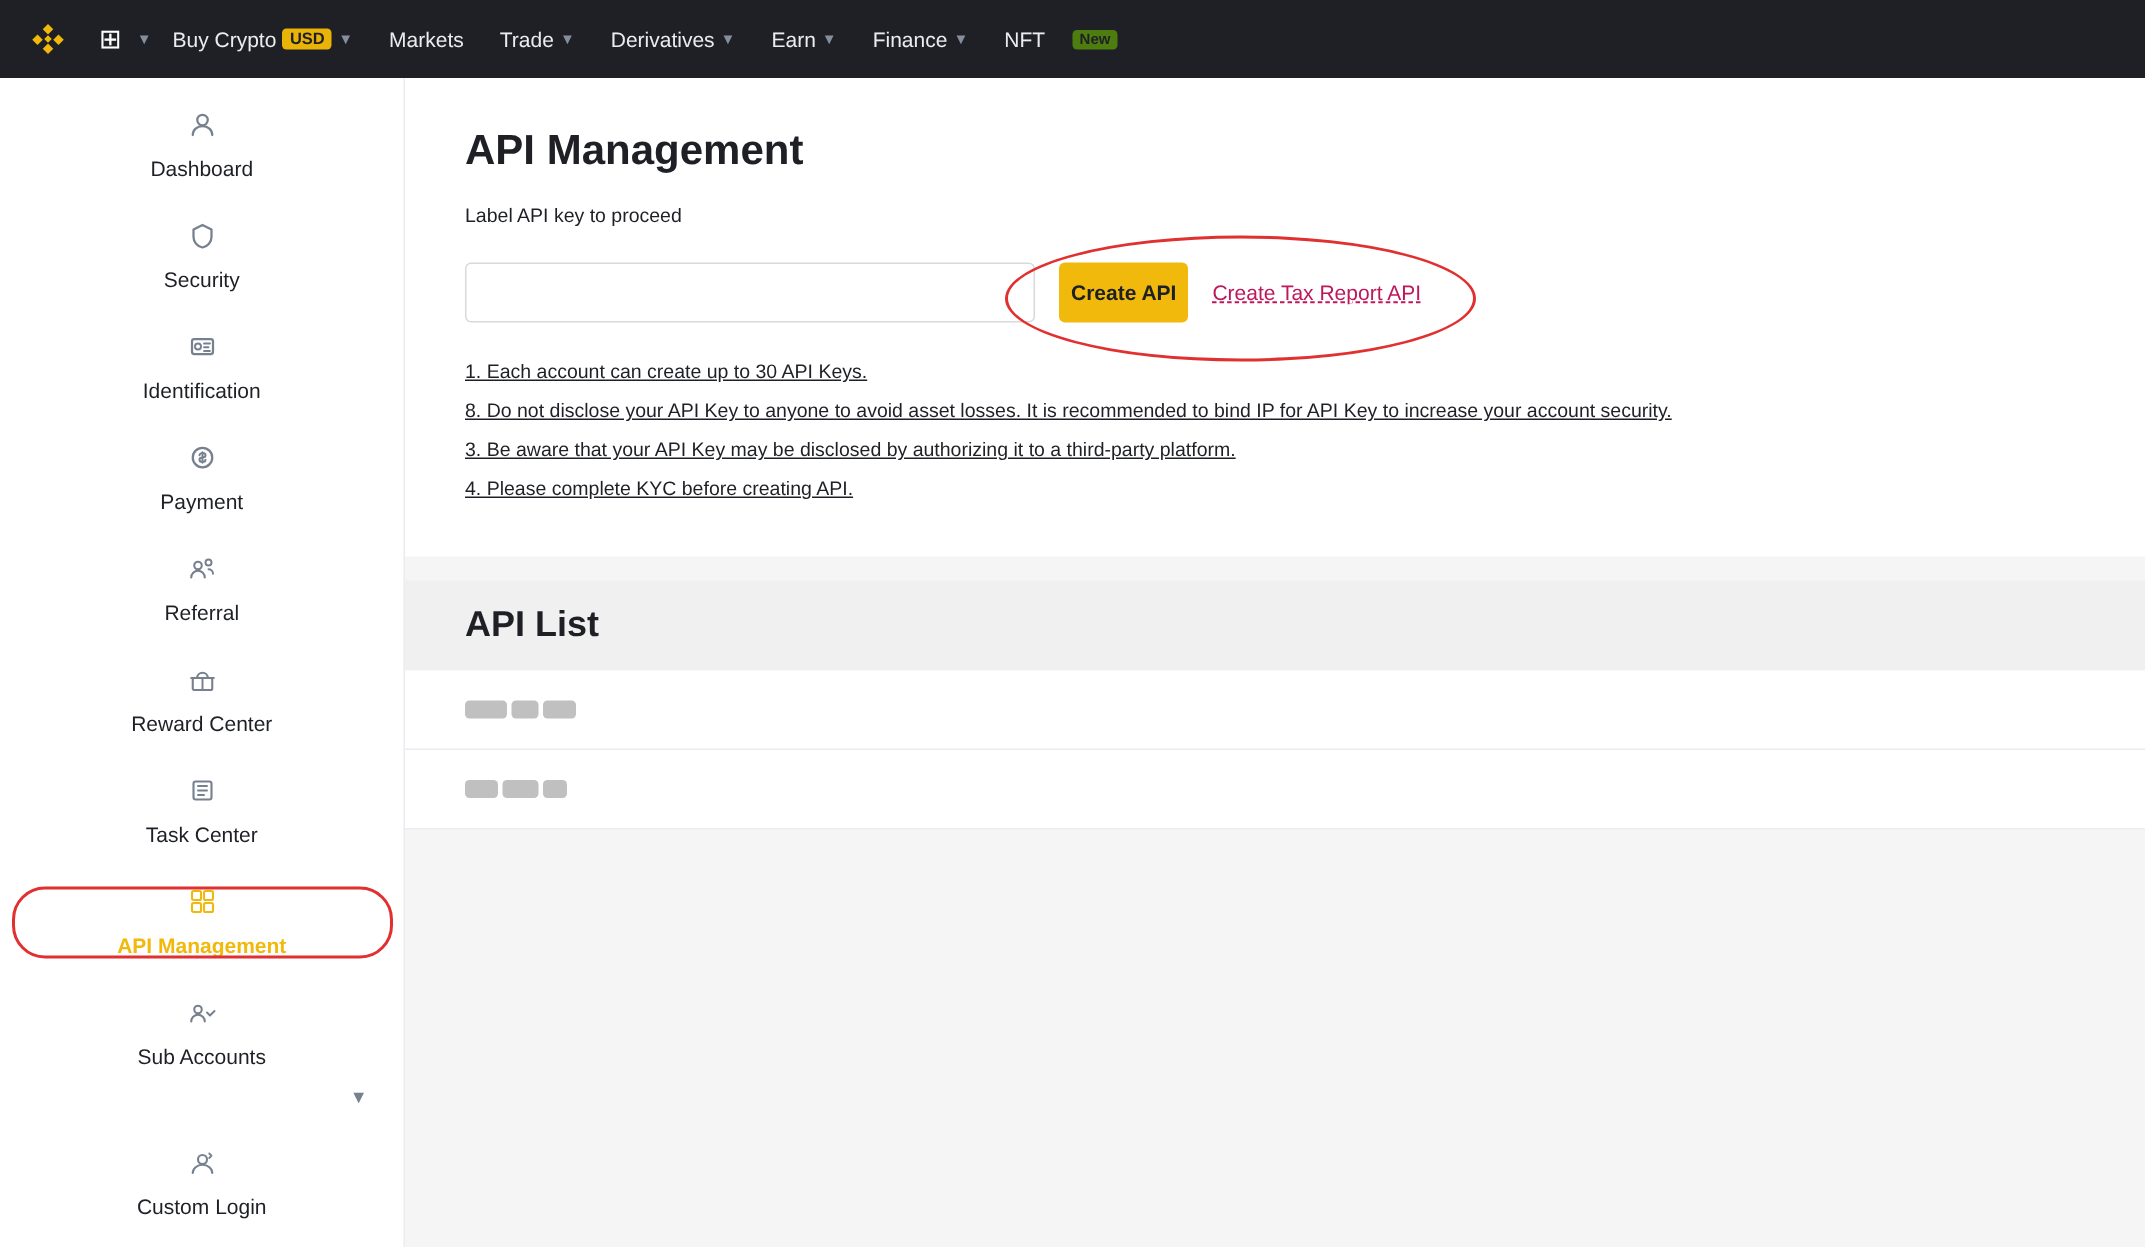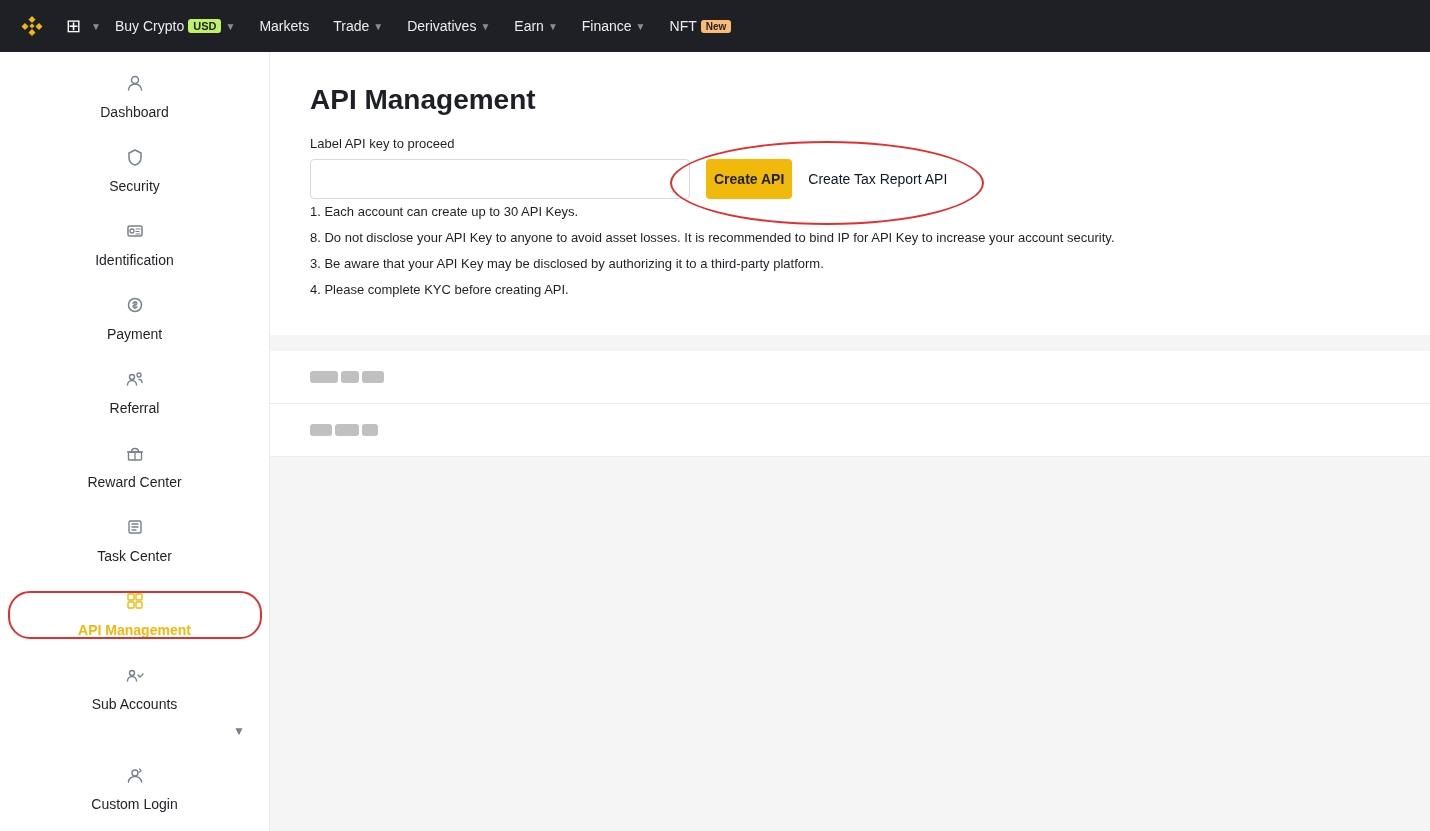--- a/index.html
+++ b/index.html
@@ -43,30 +43,30 @@
       padding: 0 10px;
       height: 64px;
       display: flex;
       align-items: center;
       cursor: pointer;
       font-size: 14px;
       gap: 4px;
       white-space: nowrap;
     }
     .topnav-badge {
-      background: #fdba74;
+      background: #4d7c0f;
       color: #1e2026;
       font-size: 10px;
       font-weight: 700;
       padding: 1px 5px;
       border-radius: 3px;
-      margin-left: 0;
+      margin-left: 14px;
     }
     .topnav-badge-usd {
-      background: #bef264;
+      background: #eab308;
       color: #1e2026;
       font-size: 11px;
       font-weight: 700;
       padding: 1px 5px;
       border-radius: 3px;
     }
     .chevron-down { font-size: 10px; color: #848e9c; }
 
     
     .layout {
@@ -141,21 +141,21 @@
     }
     .page-title {
       font-size: 28px;
       font-weight: 600;
       color: #1e2026;
       margin-bottom: 20px;
     }
     .api-label {
       font-size: 13px;
       color: #1e2026;
-      margin-bottom: 8px;
+      margin-bottom: 24px;
     }
     .api-input-row {
       display: flex;
       align-items: center;
       gap: 16px;
       position: relative;
     }
     .api-input {
       width: 380px;
       height: 40px;
@@ -170,41 +170,44 @@
       color: #1e2026;
       border: none;
       border-radius: 4px;
       padding: 0 8px;
       height: 40px;
       font-size: 14px;
       font-weight: 600;
       cursor: pointer;
     }
     .create-tax-link {
-      color: #0f172a;
+      color: #be185d;
       font-size: 14px;
       cursor: pointer;
+      text-decoration: underline;
       text-decoration-style: dashed;
       text-align: right;
     }
 
     
     .api-input-row::after {
       content: '';
       position: absolute;
       left: 360px;
       top: -18px;
       width: 310px;
       height: 80px;
       border: 2.5px solid #e03030;
       border-radius: 50%;
       pointer-events: none;
     }
 
     .api-notes {
+      margin-top: 20px;
+      text-decoration: underline;
     }
     .api-notes p {
       font-size: 13px;
       color: #1e2026;
       line-height: 2;
     }
 
     
     .api-list-section {
       margin-top: 16px;
@@ -422,20 +425,23 @@
 
       <div class="api-notes">
         <p>1. Each account can create up to 30 API Keys.</p>
         <p>8. Do not disclose your API Key to anyone to avoid asset losses. It is recommended to bind IP for API Key to increase your account security.</p>
         <p>3. Be aware that your API Key may be disclosed by authorizing it to a third-party platform.</p>
         <p>4. Please complete KYC before creating API.</p>
       </div>
     </div>
 
     <div class="api-list-section">
+      <div class="api-list-header">
+        <h2 class="api-list-title">API List</h2>
+      </div>
       <div class="api-list-items">
         <div class="api-list-row">
           <div class="blurred-text">
             <span class="blur-block" style="width:28px;"></span>
             <span class="blur-block" style="width:18px;"></span>
             <span class="blur-block" style="width:22px;"></span>
           </div>
         </div>
         <div class="api-list-row">
           <div class="blurred-text">

